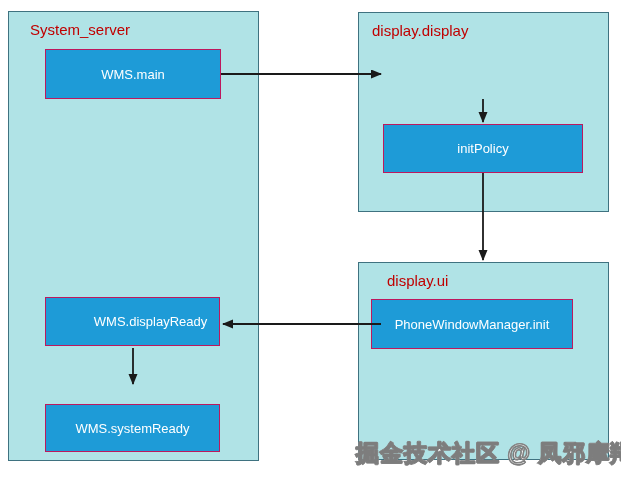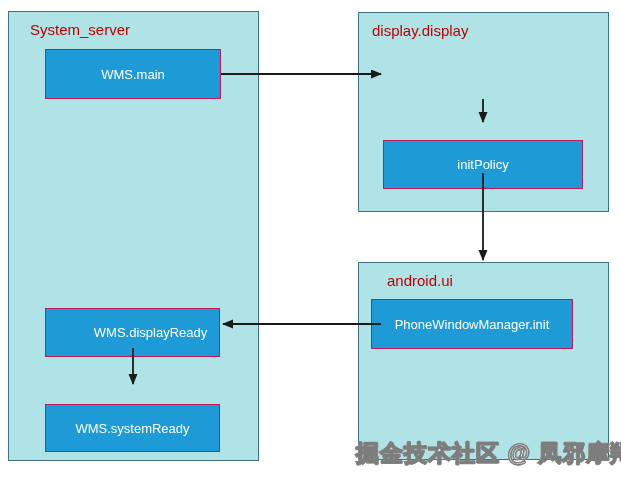--- a/index.html
+++ b/index.html
@@ -37,24 +37,24 @@
   }
   #c-system-server   { left: 8px;   top: 11px;  width: 251px; height: 450px; }
   #c-android-display { left: 358px; top: 12px;  width: 251px; height: 200px; }
   #c-android-ui      { left: 358px; top: 262px; width: 251px; height: 198px; }
 
   #l-system-server   { left: 30px;  top: 21px;  }
   #l-android-display { left: 372px; top: 22px;  }
   #l-android-ui      { left: 387px; top: 272px; }
 
   #n-wms-main        { left: 45px;  top: 49px;  width: 176px; height: 50px; }
-  #n-display-ready   { left: 45px;  top: 308px; width: 175px; height: 49px; padding-left: 36px; }
+  #n-display-ready   { left: 45px;  top: 297px; width: 175px; height: 49px; padding-left: 36px; }
   #n-system-ready    { left: 45px;  top: 404px; width: 175px; height: 48px; }
   #n-new-wms         { left: 383px; top: 49px;  width: 200px; height: 50px; }
-  #n-init-policy     { left: 383px; top: 124px; width: 200px; height: 49px; margin-top: 16px; }
+  #n-init-policy     { left: 383px; top: 124px; width: 200px; height: 49px; }
   #n-pwm-init        { left: 371px; top: 299px; width: 202px; height: 50px; }
 
   .arrows {
     position: absolute;
     left: 0; top: 0;
     width: 621px; height: 481px;
     pointer-events: none;
   }
   .watermark {
     position: absolute;
@@ -75,21 +75,21 @@
 <body>
 
 <div class="canvas">
 
   <div class="container" id="c-system-server"></div>
   <div class="container" id="c-android-display"></div>
   <div class="container" id="c-android-ui"></div>
 
   <div class="container-label" id="l-system-server">System_server</div>
   <div class="container-label" id="l-android-display">display.display</div>
-  <div class="container-label" id="l-android-ui">android.ui</div>
+  <div class="container-label" id="l-android-ui">display.ui</div>
 
   <div class="node" id="n-wms-main">WMS.main</div>
   <div class="node" id="n-init-policy">initPolicy</div>
   <div class="node" id="n-pwm-init">PhoneWindowManager.init</div>
   <div class="node" id="n-display-ready">WMS.displayReady</div>
   <div class="node" id="n-system-ready">WMS.systemReady</div>
 
   <svg class="arrows" width="621" height="481" viewBox="0 0 621 481" xmlns="http://www.w3.org/2000/svg">
     <defs>
       <marker id="ah" markerWidth="12" markerHeight="10" refX="10" refY="4.5" orient="auto" markerUnits="userSpaceOnUse">

